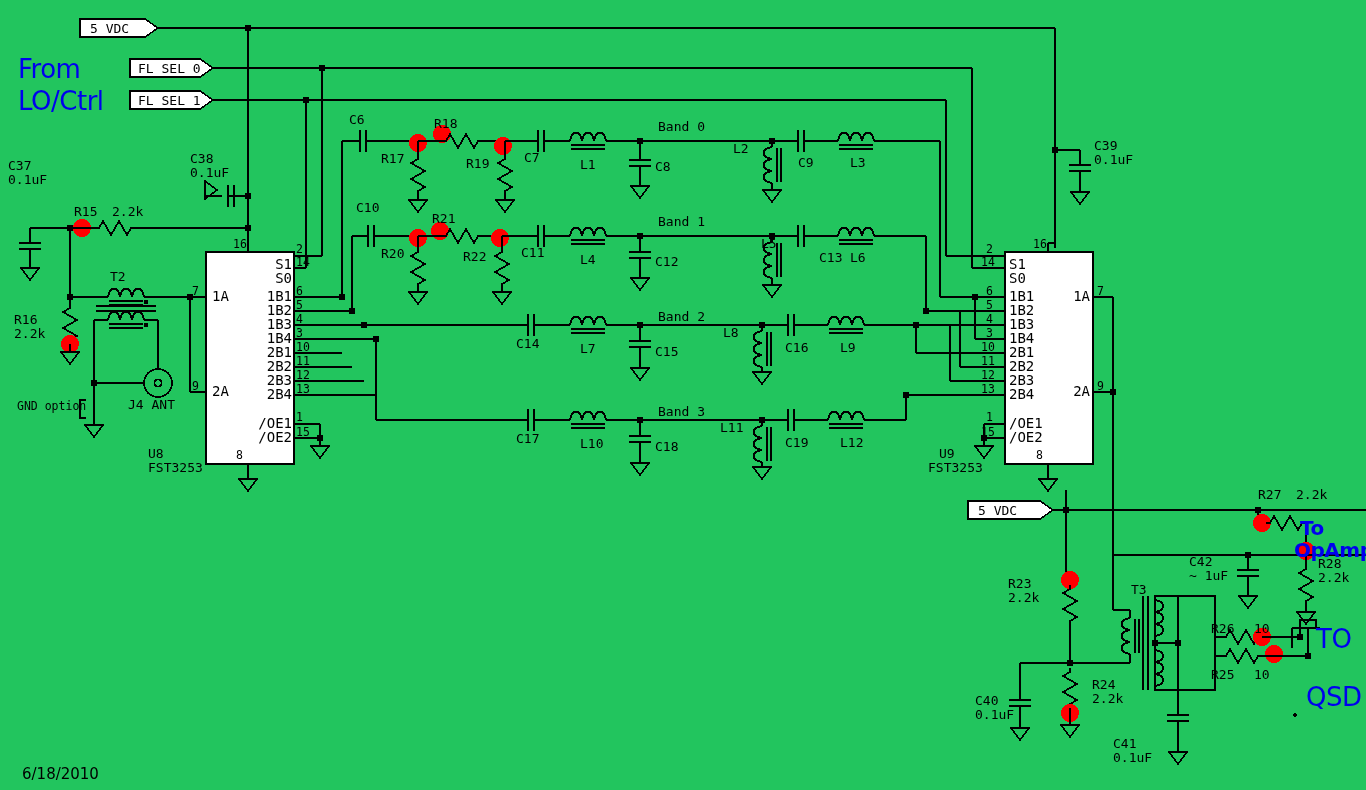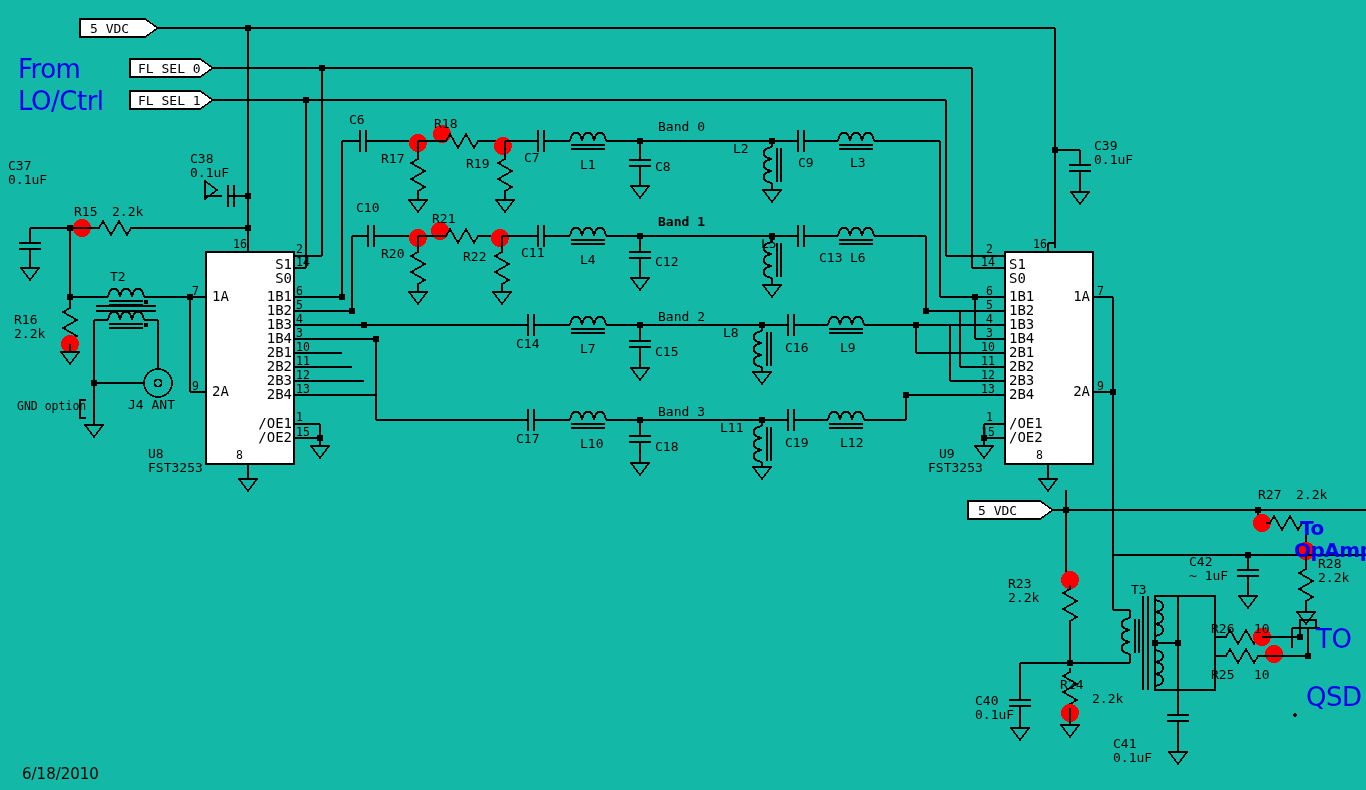--- a/index.html
+++ b/index.html
@@ -1,16 +1,16 @@
 <!DOCTYPE html>
 <html><head>
 <meta charset="utf-8">
 <style>
   html,body{margin:0;padding:0;background:#fff;}
-  #root{position:relative;width:1366px;height:790px;background:#14b8a6;
+  #root{position:relative;width:1366px;height:790px;background:#22c55e;
         font-family:"DejaVu Sans Mono",monospace;overflow:hidden;}
   svg{position:absolute;left:0;top:0;}
   .lbl{position:absolute;font-family:"DejaVu Sans Mono",monospace;font-size:13px;
        color:#000;white-space:pre;line-height:13px;letter-spacing:0px;}
   .lbl.sm{font-size:11.5px;}
   .lbl.pin{font-size:11.5px;}
   .blue{color:#0000EE;font-family:"DejaVu Sans",sans-serif;font-weight:normal;
         font-size:26px;letter-spacing:-0.5px;}
   .blue2{color:#0000EE;font-family:"DejaVu Sans",sans-serif;font-weight:bold;
         font-size:20px;letter-spacing:-0.5px;}
@@ -573,41 +573,41 @@
 <div class="lbl" style="left:356px;top:201px;">C10</div>
 <div class="lbl" style="left:381px;top:247px;">R20</div>
 <div class="lbl" style="left:432px;top:212px;">R21</div>
 <div class="lbl" style="left:463px;top:250px;">R22</div>
 <div class="lbl" style="left:521px;top:246px;">C11</div>
 <div class="lbl" style="left:580px;top:253px;">L4</div>
 <div class="lbl" style="left:655px;top:255px;">C12</div>
 <div class="lbl" style="left:733px;top:237px;margin-left:28px;">L5</div>
 <div class="lbl" style="left:819px;top:251px;">C13</div>
 <div class="lbl" style="left:850px;top:251px;">L6</div>
-<div class="lbl" style="left:658px;top:215px;font-weight:bold;">Band 1</div>
+<div class="lbl" style="left:658px;top:215px;">Band 1</div>
 
 <div class="lbl" style="left:516px;top:337px;">C14</div>
 <div class="lbl" style="left:580px;top:342px;">L7</div>
 <div class="lbl" style="left:655px;top:345px;">C15</div>
 <div class="lbl" style="left:723px;top:326px;">L8</div>
 <div class="lbl" style="left:785px;top:341px;">C16</div>
 <div class="lbl" style="left:840px;top:341px;">L9</div>
 <div class="lbl" style="left:658px;top:310px;">Band 2</div>
 
 <div class="lbl" style="left:516px;top:432px;">C17</div>
 <div class="lbl" style="left:580px;top:437px;">L10</div>
 <div class="lbl" style="left:655px;top:440px;">C18</div>
 <div class="lbl" style="left:720px;top:421px;">L11</div>
 <div class="lbl" style="left:785px;top:436px;">C19</div>
 <div class="lbl" style="left:840px;top:436px;">L12</div>
 <div class="lbl" style="left:658px;top:405px;">Band 3</div>
 
 <div class="lbl" style="left:1008px;top:577px;">R23</div>
 <div class="lbl" style="left:1008px;top:591px;">2.2k</div>
-<div class="lbl" style="left:1060px;top:678px;">R24</div>
+<div class="lbl" style="left:1092px;top:678px;">R24</div>
 <div class="lbl" style="left:1092px;top:692px;">2.2k</div>
 <div class="lbl" style="left:975px;top:694px;">C40</div>
 <div class="lbl" style="left:975px;top:708px;">0.1uF</div>
 <div class="lbl" style="left:1131px;top:583px;">T3</div>
 <div class="lbl" style="left:1113px;top:737px;">C41</div>
 <div class="lbl" style="left:1113px;top:751px;">0.1uF</div>
 <div class="lbl" style="left:1189px;top:555px;">C42</div>
 <div class="lbl" style="left:1189px;top:569px;">~ 1uF</div>
 <div class="lbl" style="left:1211px;top:622px;">R26</div>
 <div class="lbl" style="left:1254px;top:622px;">10</div>

